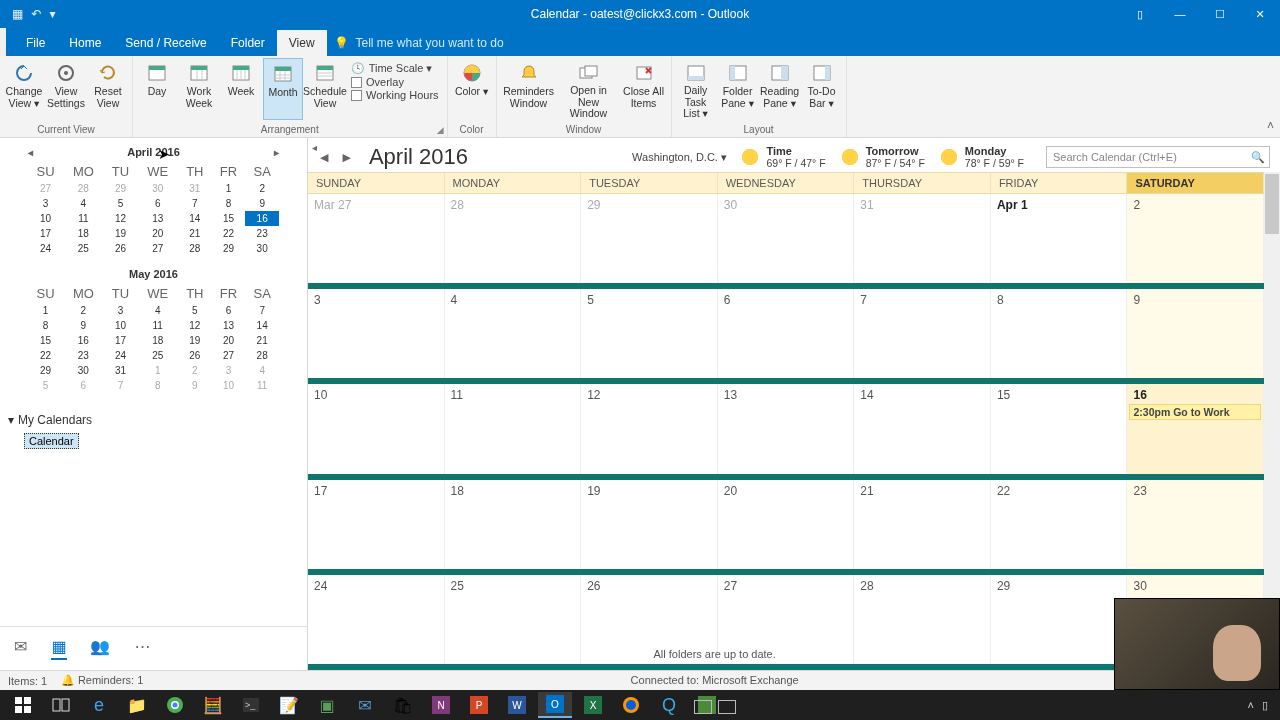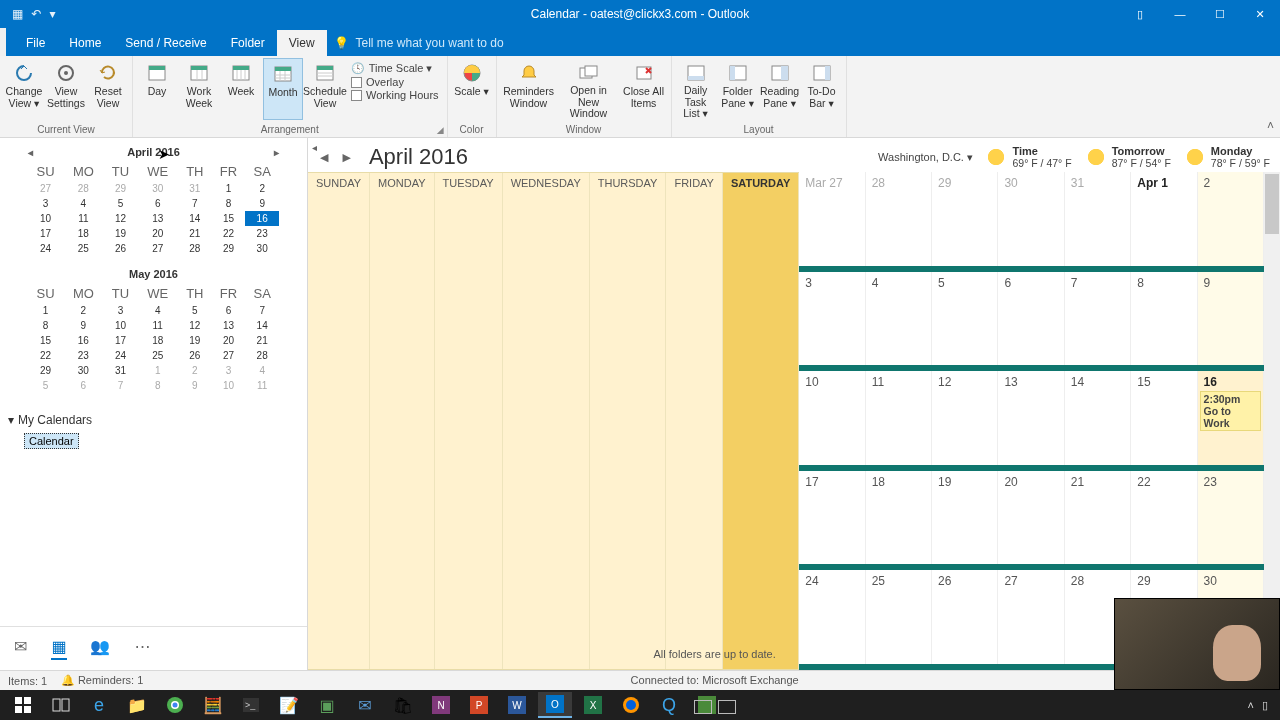--- a/index.html
+++ b/index.html
@@ -250,21 +250,21 @@
     <div class="btns">
       <div class="rbtn">
           <div class="ic">
             <svg width="22" height="20">
               <circle cx="11" cy="10" r="8" fill="#e44"></circle>
               <circle cx="11" cy="10" r="8" fill="none" stroke="#888"></circle>
               <path d="M11 2a8 8 0 0 1 0 16z" fill="#4a8"></path>
               <path d="M3 10a8 8 0 0 1 16 0z" fill="#fc4"></path>
             </svg>
           </div>
-          <span>Scale
+          <span>Color
 ▾</span>
         </div>
     </div>
     <div class="group-label">Color</div>
   </div>
   <div class="group">
     <div class="btns">
       <div class="rbtn" style="width:56px">
           <div class="ic">
             <svg width="20" height="20">
@@ -511,23 +511,27 @@
           <div><b>Time</b><span>69° F / 47° F</span></div>
         </div>
       <div class="weather">
           <span class="sun"></span>
           <div><b>Tomorrow</b><span>87° F / 54° F</span></div>
         </div>
       <div class="weather">
           <span class="sun"></span>
           <div><b>Monday</b><span>78° F / 59° F</span></div>
         </div>
+      <div class="search">
+        <span>Search Calendar (Ctrl+E)</span>
+        <span class="mag">🔍</span>
+      </div>
     </div>
     <div style="display:flex;flex:1">
-      <div style="flex:1;display:flex;flex-direction:row">
+      <div style="flex:1;display:flex;flex-direction:column">
         <div class="dayhead" id="dayhead">
             <div class="">SUNDAY</div>
             <div class="">MONDAY</div>
             <div class="">TUESDAY</div>
             <div class="">WEDNESDAY</div>
             <div class="">THURSDAY</div>
             <div class="">FRIDAY</div>
             <div class="today">SATURDAY</div>
           </div>
         <div class="grid" id="grid">

